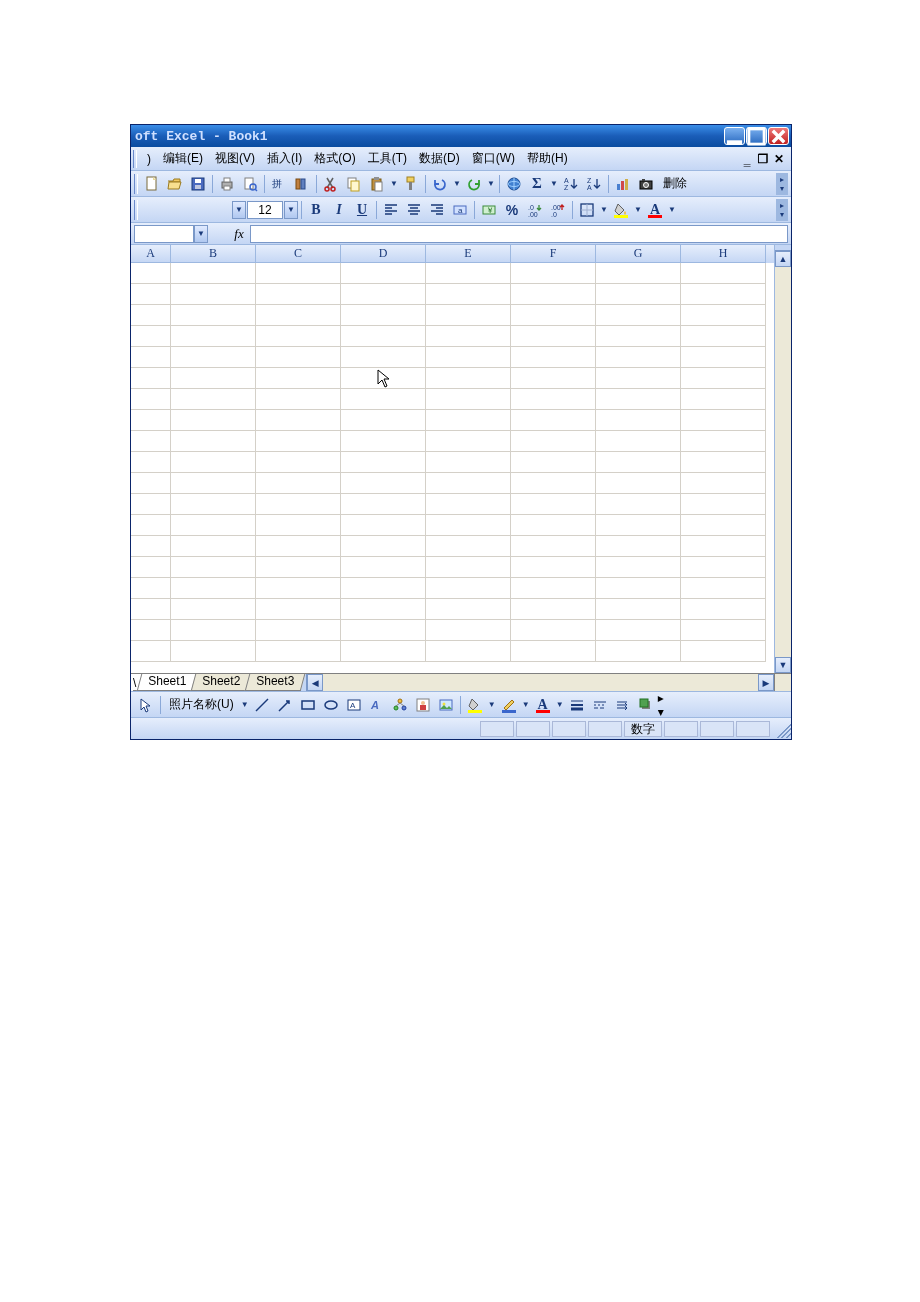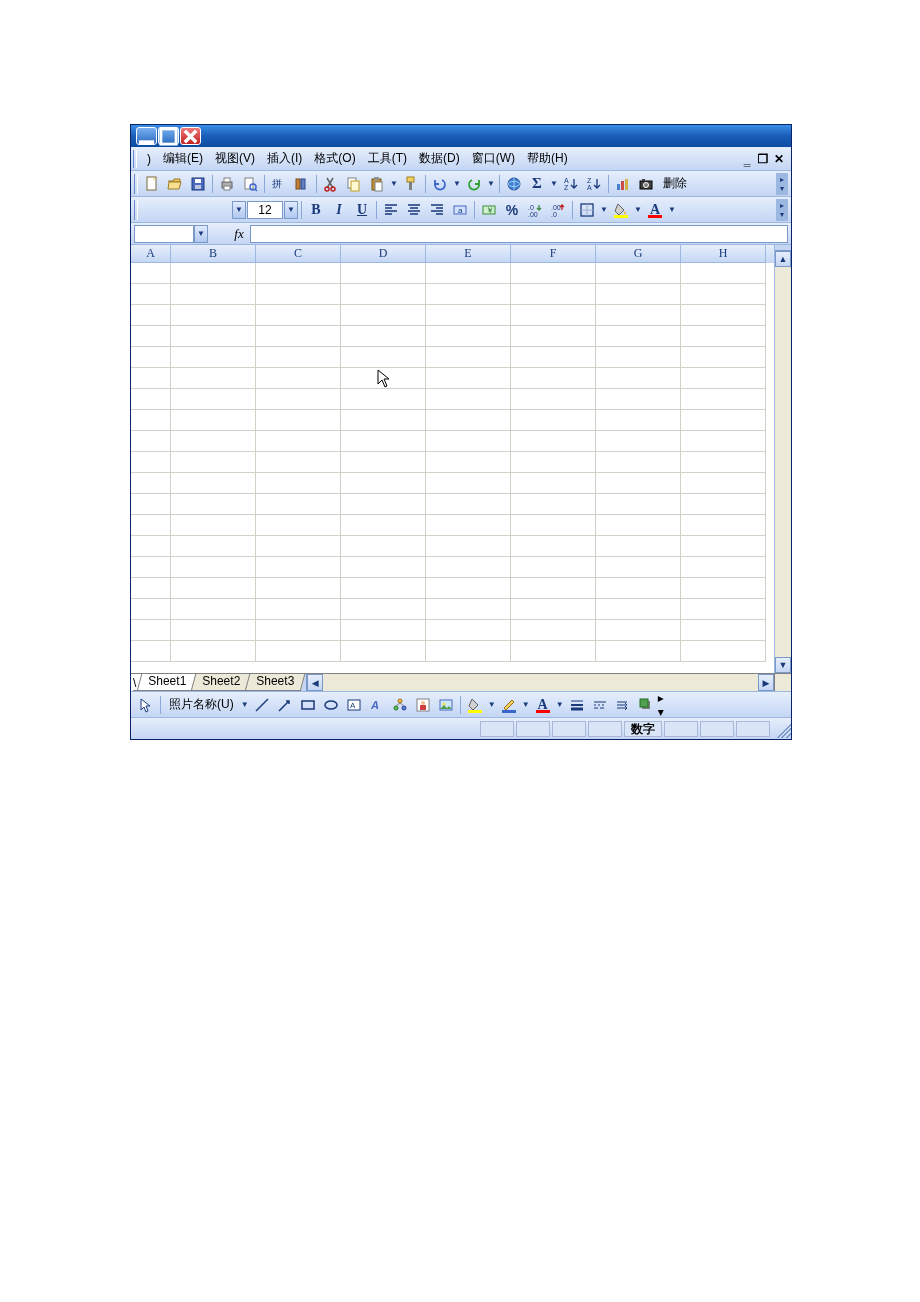--- a/index.html
+++ b/index.html
@@ -236,21 +236,20 @@
     border-top: 1px solid #9db8e0;
     display:flex; align-items:center; padding:0 3px; gap:1px;
   }
   
   .statusbar {
     height: 22px;
     background: linear-gradient(to bottom, #e6eefc, #c4d6f4);
     border-top:1px solid #9db8e0;
     display:flex; align-items:center;
     position:relative;
-    font-weight:bold;
   }
   .statusbar .panel {
     border:1px solid #aab8d8; height:16px; margin:0 1px;
     font-size:12px; padding:0 6px; line-height:14px;
     background:#d9e4f7;
   }
   .statusbar .panel.empty { width:34px; padding:0;}
   .statusbar .spacer { flex:1; }
   .statusbar .grip {
     width:18px; height:18px; margin-left:2px;
@@ -272,20 +271,21 @@
     color:#000;
   }
 </style>
 </head>
 <body>
 <div class="page">
 
 <div class="app-window">
 
   <div class="titlebar">
+    <span class="title">oft Excel - Book1</span>
     <div class="winbtn min">
       <svg viewBox="0 0 10 10">
             <rect x="1" y="7" width="8" height="2" fill="#fff"></rect>
           </svg>
     </div>
     <div class="winbtn max">
       <svg viewBox="0 0 10 10">
             <rect x="1" y="1" width="8" height="8" fill="none" stroke="#fff" stroke-width="1.5"></rect>
           </svg>
     </div>

